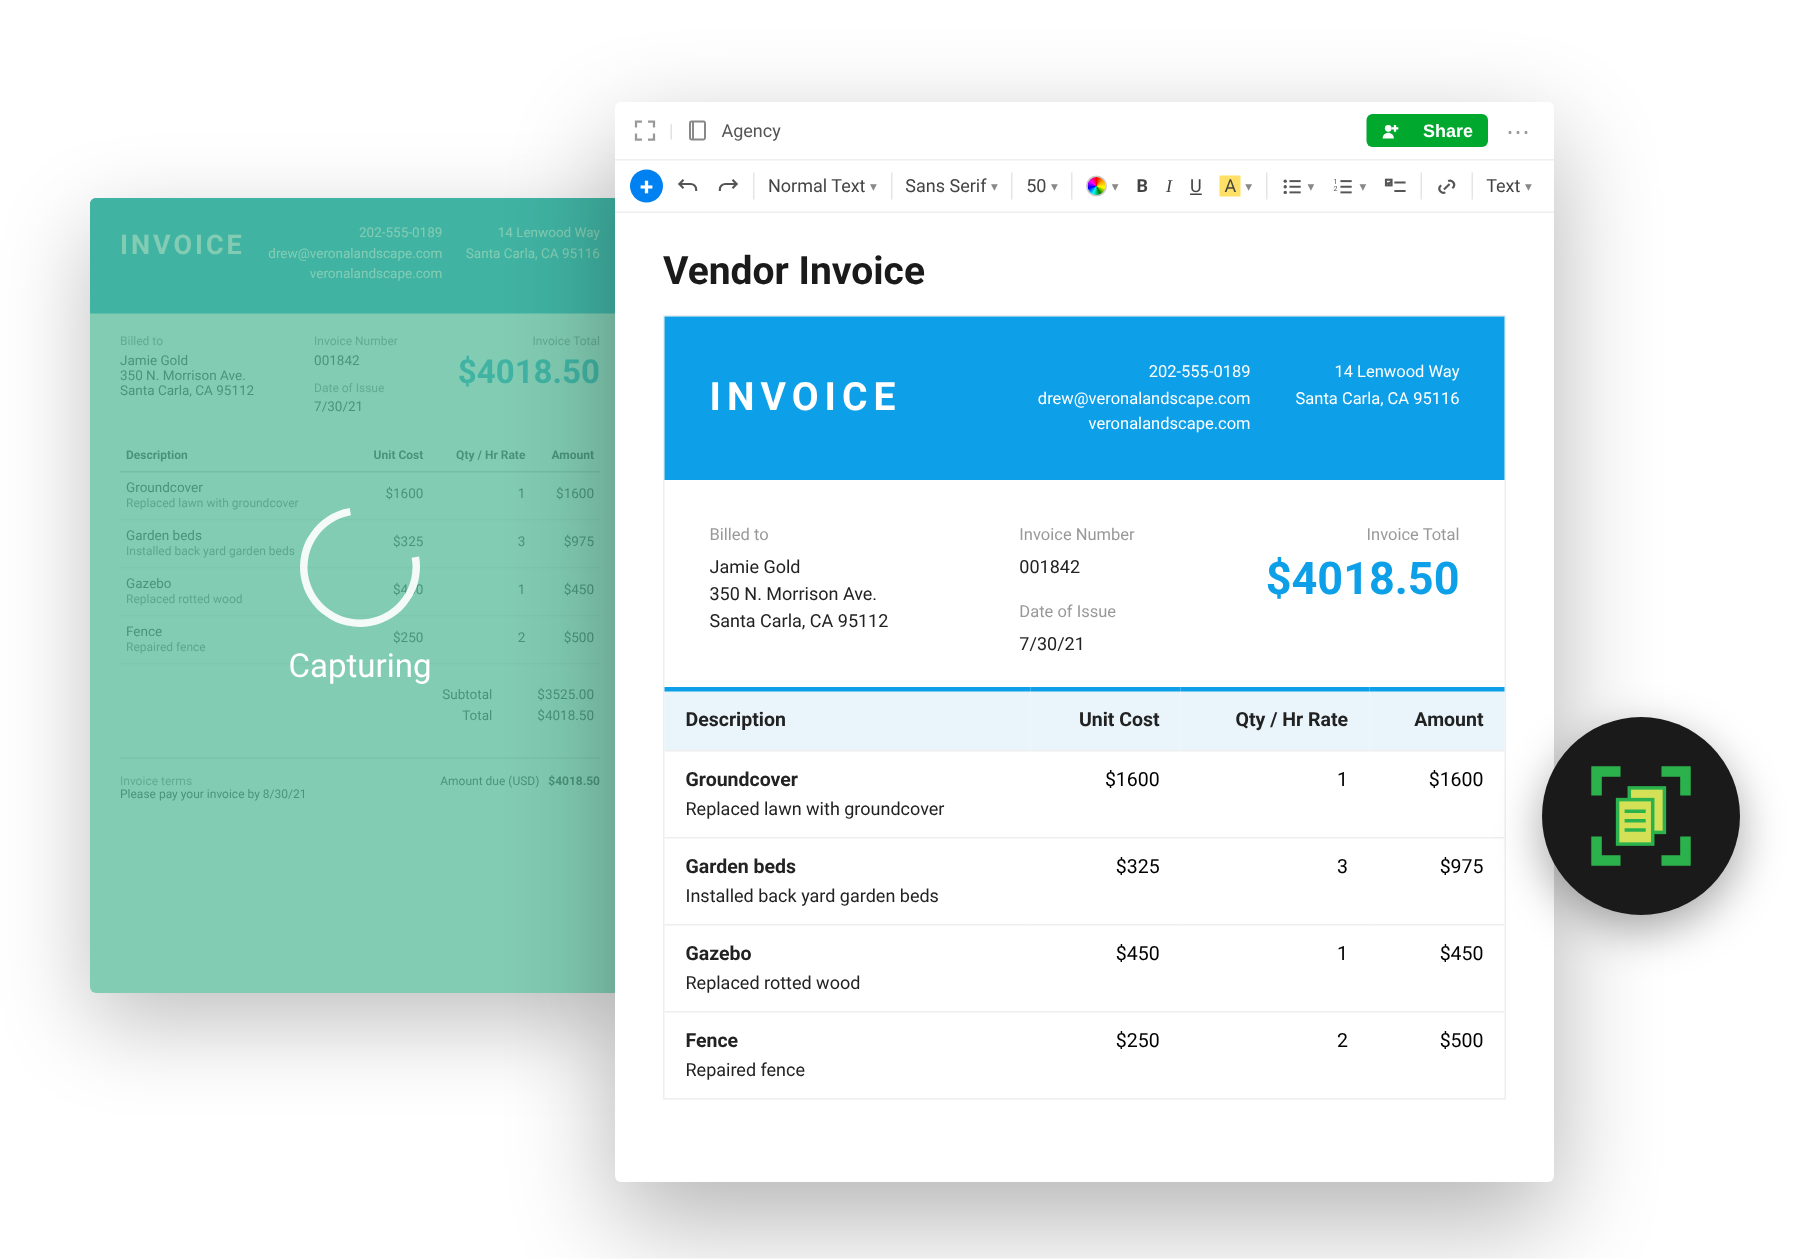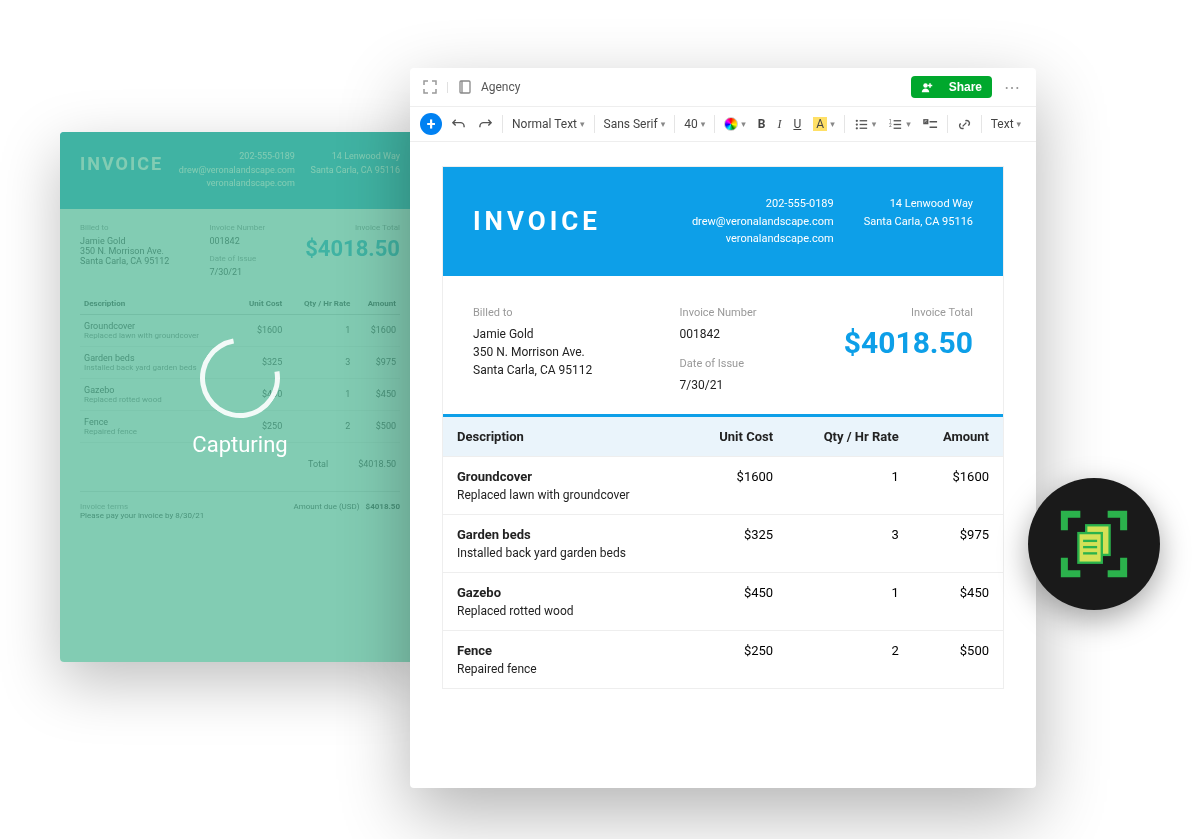--- a/index.html
+++ b/index.html
@@ -262,20 +262,24 @@
           </tr>
           <tr>
             <td>Fence<div class="back-row-sub">Repaired fence</div></td>
             <td>$250</td>
             <td>2</td>
             <td>$500</td>
           </tr>
         </tbody>
     </table>
     <div class="back-totals">
+      <div>
+          <span>Subtotal</span>
+          <span>$3525.00</span>
+        </div>
       <div style="font-weight:400">
           <span>Total</span>
           <span>$4018.50</span>
         </div>
     </div>
     <div class="back-terms">
       <div>
         <div style="color:#888">Invoice terms</div>
         <div>Please pay your invoice by 8/30/21</div>
       </div>
@@ -338,21 +342,21 @@
         <span>Normal Text</span>
         <span class="chev">▾</span>
       </span>
     <span class="sep"></span>
     <span class="tb-item">
         <span>Sans Serif</span>
         <span class="chev">▾</span>
       </span>
     <span class="sep"></span>
     <span class="tb-item">
-        <span>40</span>
+        <span>50</span>
         <span class="chev">▾</span>
       </span>
     <span class="sep"></span>
     <span class="tb-item">
         <span class="color-swirl"></span>
         <span class="chev">▾</span>
       </span>
     <span class="tb-item tb-b">B</span>
     <span class="tb-item tb-i">I</span>
     <span class="tb-item tb-u">U</span>
@@ -397,20 +401,21 @@
         </svg>
       </span>
     <span class="sep"></span>
     <span class="tb-item">
         <span>Text</span>
         <span class="chev">▾</span>
       </span>
   </div>
 
   <div class="doc-body">
+    <h1 class="doc-title">Vendor Invoice</h1>
 
     <div class="inv">
       <div class="inv-head">
         <div class="logo">INVOICE</div>
         <div style="display:flex; gap:30px;">
           <div class="contact">
             <div>202-555-0189</div>
             <div>drew@veronalandscape.com</div>
             <div>veronalandscape.com</div>
           </div>

